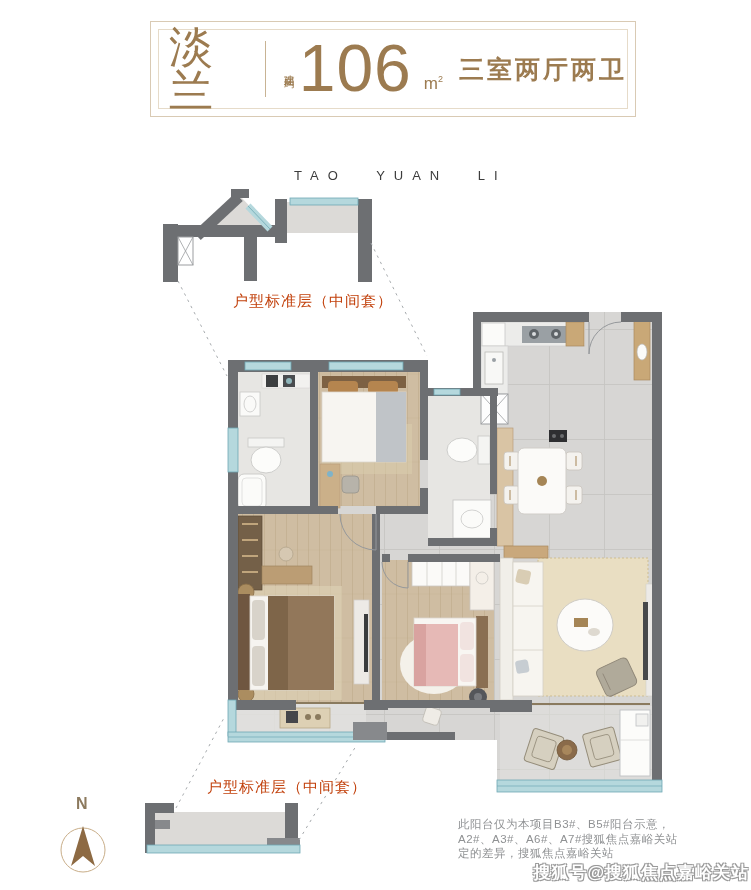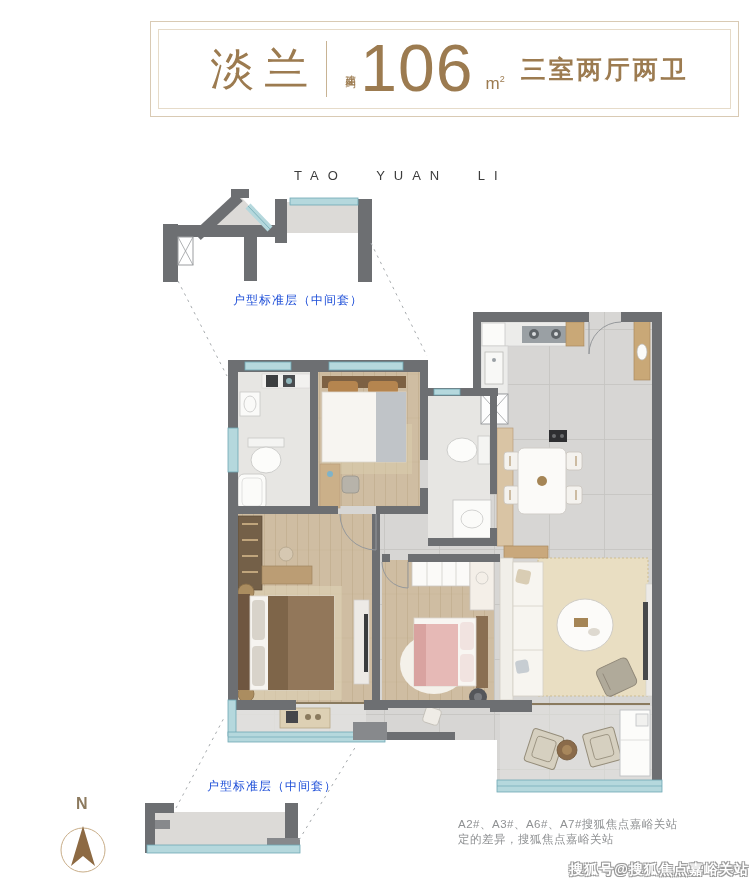--- a/index.html
+++ b/index.html
@@ -4,21 +4,21 @@
 <style>
   html,body{margin:0;padding:0;}
   body{
     width:751px;height:890px;position:relative;background:#ffffff;
     font-family:"Liberation Sans", sans-serif;overflow:hidden;
   }
   .abs{position:absolute;}
 
   
   .header-box{
-    left:150px;top:21px;width:589px;height:96px;
+    left:150px;top:21px;width:486px;height:96px;
     border:1px solid #d9cab4;box-sizing:border-box;background:#fff;
   }
   .header-inner{
     position:absolute;left:7px;top:7px;right:7px;bottom:7px;
     border:1px solid #e6dbc9;
     display:flex;align-items:center;justify-content:center;
   }
   .plan-title{
     font-family:"DejaVu Serif", serif;
     font-size:44px;color:#9c7b50;letter-spacing:10px;line-height:1;
@@ -34,30 +34,30 @@
   }
   .area-unit-wrap{align-self:flex-end;margin:0 0 14px 12px;color:#9c7b50;font-size:17px;}
   .area-unit-sup{font-size:9px;vertical-align:super;}
   .layout-text{font-size:25px;color:#9c7b50;letter-spacing:3px;margin-left:16px;white-space:nowrap;font-weight:bold;}
 
   
   .project-name{
     left:294px;top:168px;font-size:13px;color:#3c3c3c;
     letter-spacing:9px;word-spacing:17px;white-space:nowrap;
   }
-  .floor-label{font-size:12px;color:#1d4ed8;letter-spacing:1px;white-space:nowrap;}
+  .floor-label{font-size:15px;color:#c2410c;letter-spacing:1px;white-space:nowrap;}
   .floor-label.top{left:233px;top:292px;}
   .floor-label.bottom{left:207px;top:778px;}
   .north-label{left:76px;top:795px;font-size:16px;font-weight:600;color:#8c7a5e;}
   .disclaimer{
     left:458px;top:817px;width:220px;
     font-size:11.5px;line-height:14.5px;color:#8f9193;letter-spacing:0.5px;
   }
   .watermark{
-    right:2px;top:861px;font-size:14px;font-weight:700;color:#ffffff;
+    right:2px;top:861px;font-size:17px;font-weight:700;color:#ffffff;
     letter-spacing:1px;white-space:nowrap;
     text-shadow:-1px -1px 0 #9a9a9a,1px -1px 0 #9a9a9a,-1px 1px 0 #9a9a9a,1px 1px 0 #9a9a9a,0 0 2px #b5b5b5;
   }
   svg{position:absolute;left:0;top:0;}
 </style>
 </head>
 <body>
 
 <svg width="751" height="890" viewBox="0 0 751 890">
   <defs>
@@ -344,16 +344,17 @@
     <span class="layout-text">三室两厅两卫</span>
   </div>
 </div>
 
 <div class="abs project-name">TAO YUAN LI</div>
 <div class="abs floor-label top">户型标准层（中间套）</div>
 <div class="abs floor-label bottom">户型标准层（中间套）</div>
 <div class="abs north-label">N</div>
 
 <div class="abs disclaimer">
+  <div>此阳台仅为本项目B3#、B5#阳台示意，</div>
   <div>A2#、A3#、A6#、A7#搜狐焦点嘉峪关站</div>
   <div>定的差异，搜狐焦点嘉峪关站</div>
 </div>
 <div class="abs watermark">搜狐号@搜狐焦点嘉峪关站</div>
 
 </body></html>

